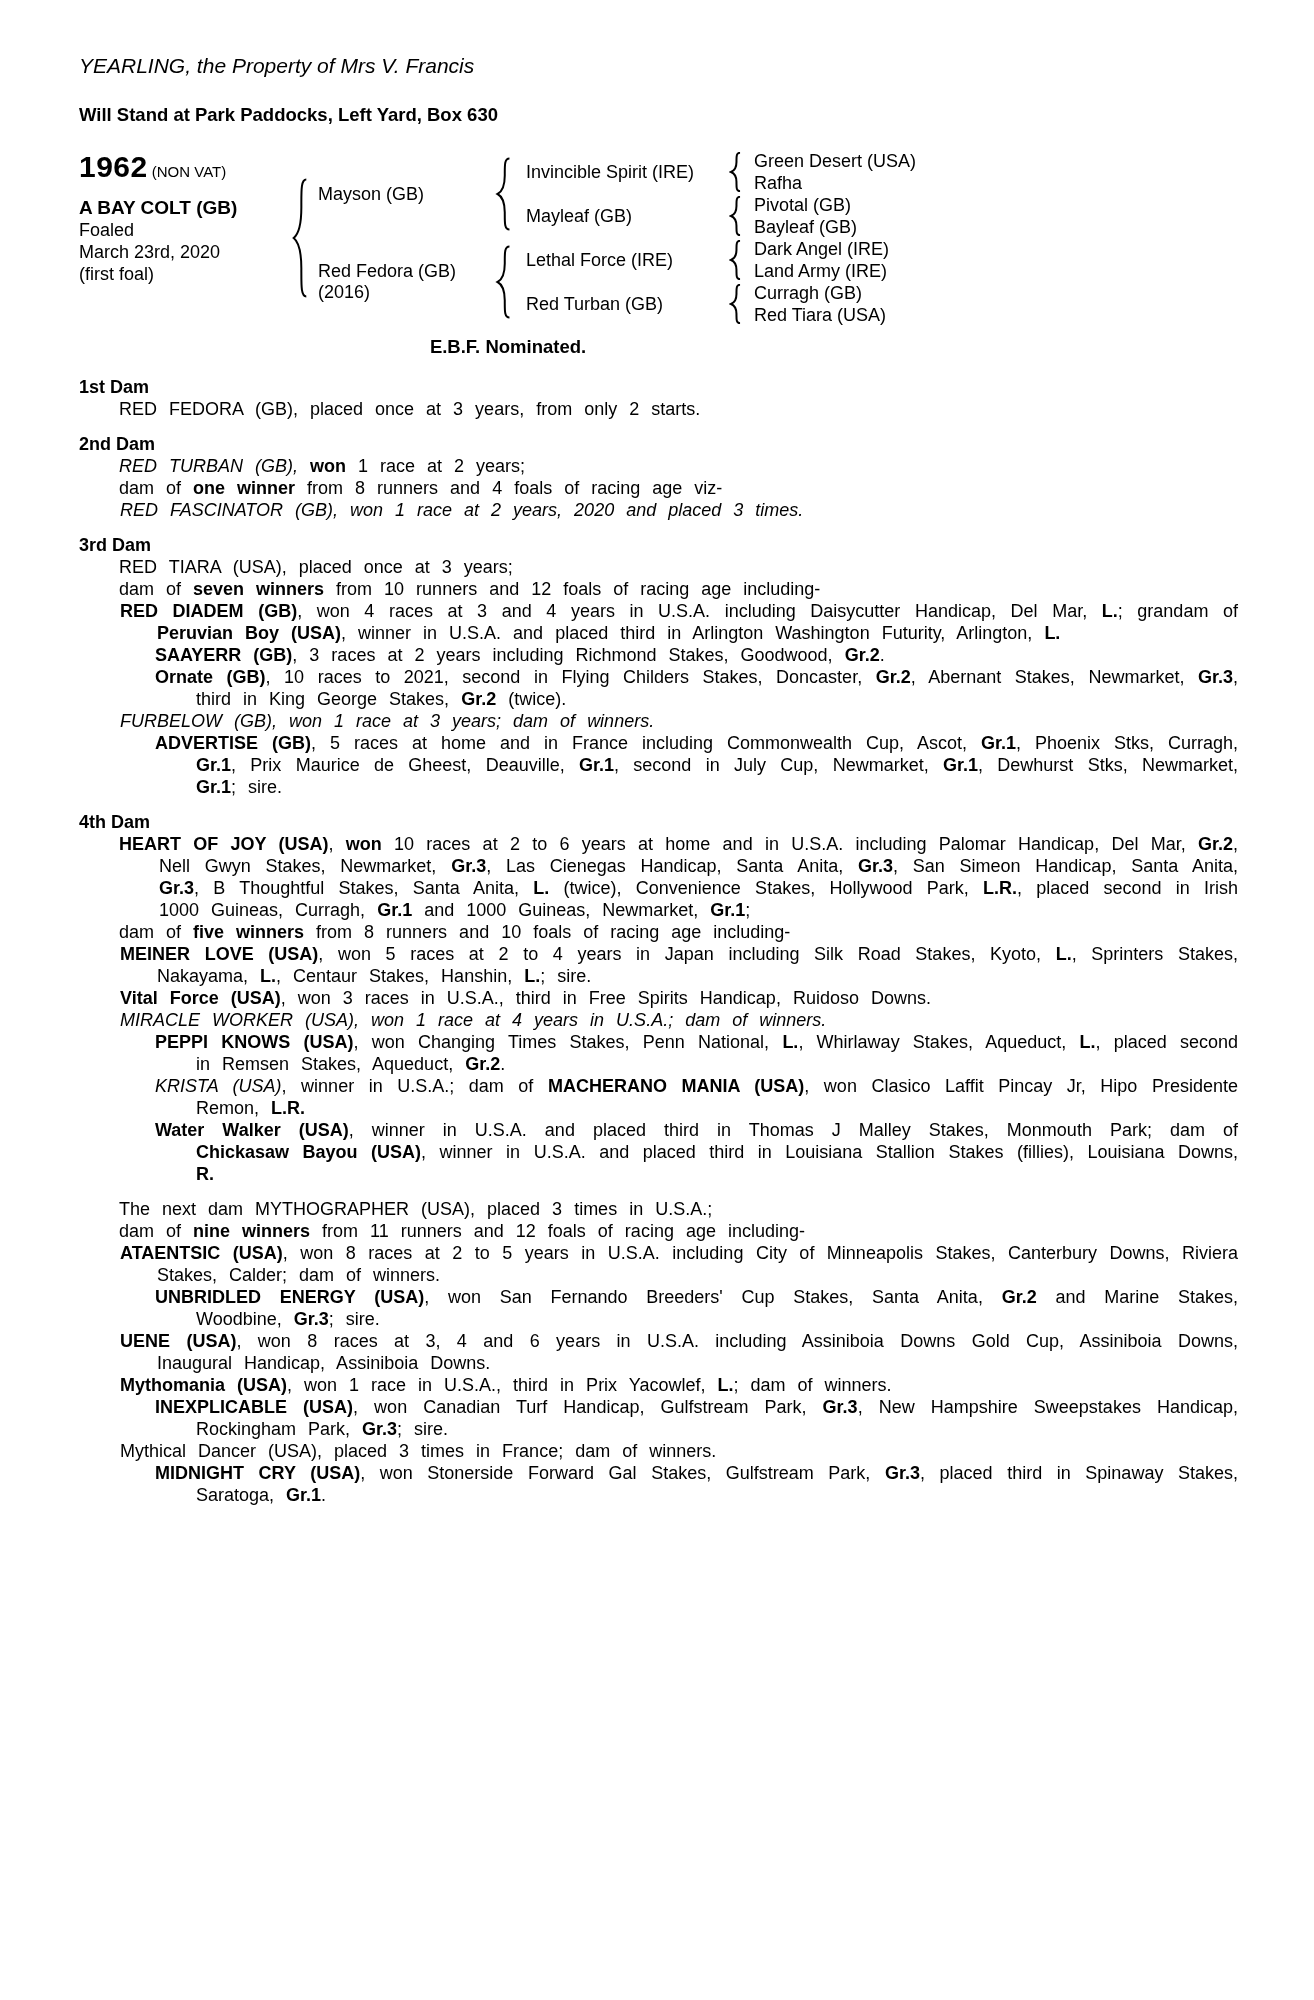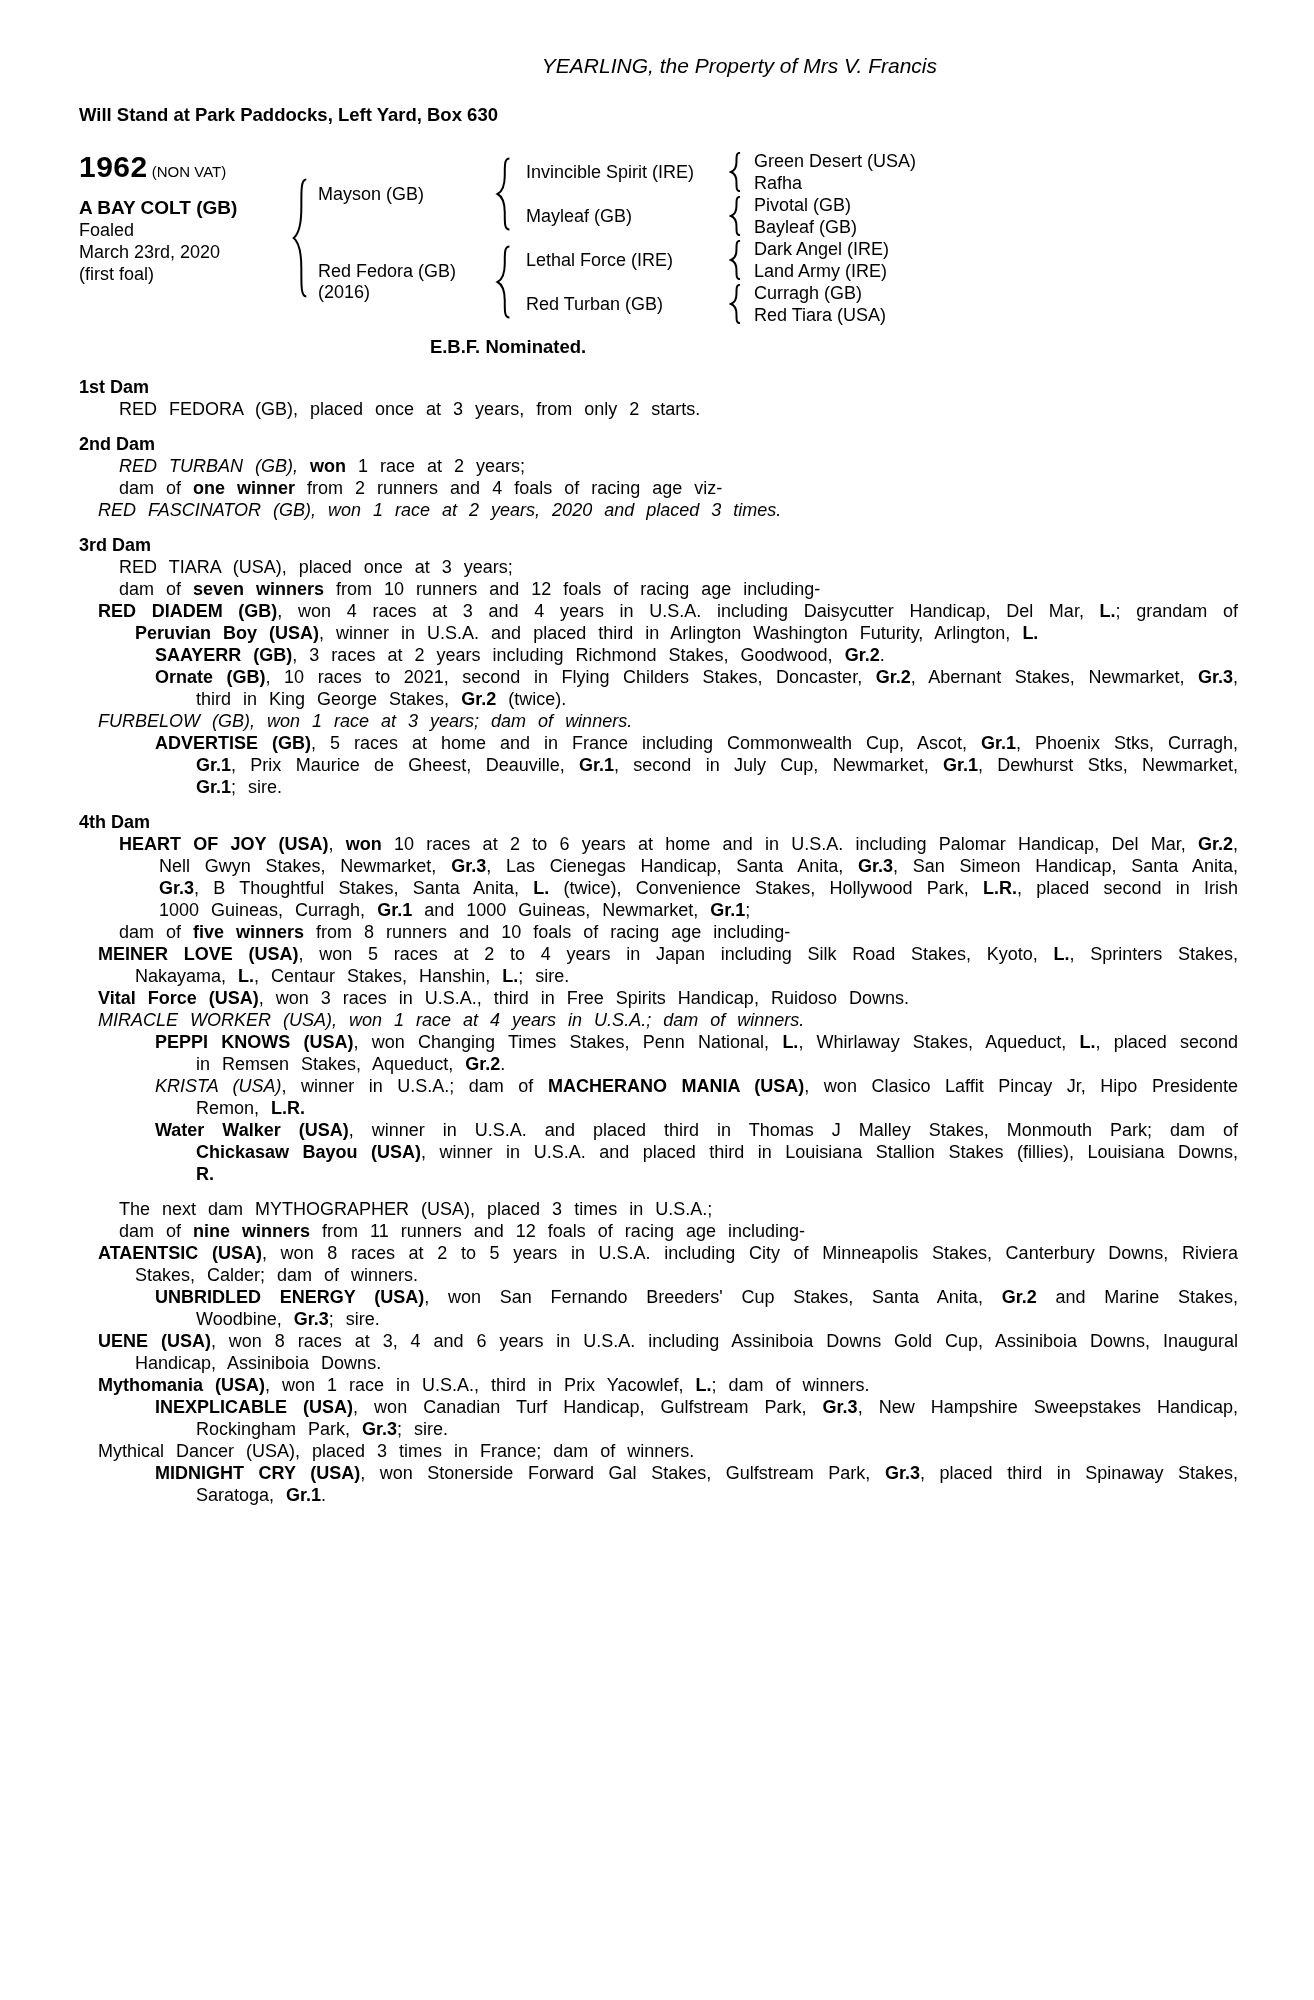--- a/index.html
+++ b/index.html
@@ -5,21 +5,21 @@
   * { box-sizing: border-box; }
   html, body { margin: 0; padding: 0; }
   body {
     width: 1314px; height: 2000px; overflow: hidden;
     background: #ffffff; color: #000000;
     font-family: "Liberation Sans", sans-serif;
     font-size: 18px;
   }
   .page { padding: 54px 76px 0 79px; }
 
-  .title-wrap { width: 858px; text-align: right; }
+  .title-wrap { width: 858px; text-align: left; }
   .page-title { font-style: italic; font-size: 21px; }
 
   .stand-line { font-weight: bold; font-size: 18.5px; margin-top: 26px; }
 
   
   .ped-row { display: flex; margin-top: 24px; }
   .lot-col { flex: 0 0 212px; width: 212px; }
   .lot-number-line { white-space: nowrap; }
   .lot-number { font-size: 30px; font-weight: bold; letter-spacing: .5px; }
   .vat-note { font-size: 15px; margin-left: 4px; }
@@ -43,21 +43,21 @@
   .ebf { font-weight: bold; font-size: 18.5px; }
 
   #sections { margin-top: 18px; }
   .section { margin-top: 13px; }
   .section-heading { font-weight: bold; line-height: 22px; }
   .p {
     margin: 0; line-height: 22px;
     text-align: justify; word-spacing: 7px;
   }
   .p.l0 { padding-left: 40px; text-indent: -40px; margin-left: 40px; }
-  .p.l1 { margin-left: 19px; padding-left: 37px; text-indent: -37px; }
+  .p.l1 { margin-left: 41px; padding-left: 37px; text-indent: -37px; }
   .p.l2 { margin-left: 76px; padding-left: 41px; text-indent: -41px; }
   .b { font-weight: bold; }
   .i { font-style: italic; }
 </style>
 </head>
 <body>
 
 <div class="page">
 
   <div class="title-wrap">
@@ -169,21 +169,21 @@
   </div>
 
   <div id="sections">
       <div class="section">
         <div class="section-heading">1st Dam</div>
         <p class="p l0"><span class="">RED FEDORA (GB), placed once at 3 years, from only 2 starts.</span></p>
       </div>
       <div class="section">
         <div class="section-heading">2nd Dam</div>
         <p class="p l0"><span class="i">RED TURBAN (GB), </span><span class="b ">won</span><span class=""> 1 race at 2 years;</span></p>
-        <p class="p l0"><span class="">dam of </span><span class="b ">one winner</span><span class=""> from 2 runners and 4 foals of racing age viz-</span></p>
+        <p class="p l0"><span class="">dam of </span><span class="b ">one winner</span><span class=""> from 8 runners and 4 foals of racing age viz-</span></p>
         <p class="p l1"><span class="i">RED FASCINATOR (GB), won 1 race at 2 years, 2020 and placed 3 times.</span></p>
       </div>
       <div class="section">
         <div class="section-heading">3rd Dam</div>
         <p class="p l0"><span class="">RED TIARA (USA), placed once at 3 years;</span></p>
         <p class="p l0"><span class="">dam of </span><span class="b ">seven winners</span><span class=""> from 10 runners and 12 foals of racing age including-</span></p>
         <p class="p l1"><span class="b ">RED DIADEM (GB)</span><span class="">, won 4 races at 3 and 4 years in U.S.A. including Daisycutter Handicap, Del Mar, </span><span class="b ">L.</span><span class="">; grandam of </span><span class="b ">Peruvian Boy (USA)</span><span class="">, winner in U.S.A. and placed third in Arlington Washington Futurity, Arlington, </span><span class="b ">L.</span></p>
         <p class="p l2"><span class="b ">SAAYERR (GB)</span><span class="">, 3 races at 2 years including Richmond Stakes, Goodwood, </span><span class="b ">Gr.2</span><span class="">.</span></p>
         <p class="p l2"><span class="b ">Ornate (GB)</span><span class="">, 10 races to 2021, second in Flying Childers Stakes, Doncaster, </span><span class="b ">Gr.2</span><span class="">, Abernant Stakes, Newmarket, </span><span class="b ">Gr.3</span><span class="">, third in King George Stakes, </span><span class="b ">Gr.2</span><span class=""> (twice).</span></p>
         <p class="p l1"><span class="i">FURBELOW (GB), won 1 race at 3 years; dam of winners.</span></p>

